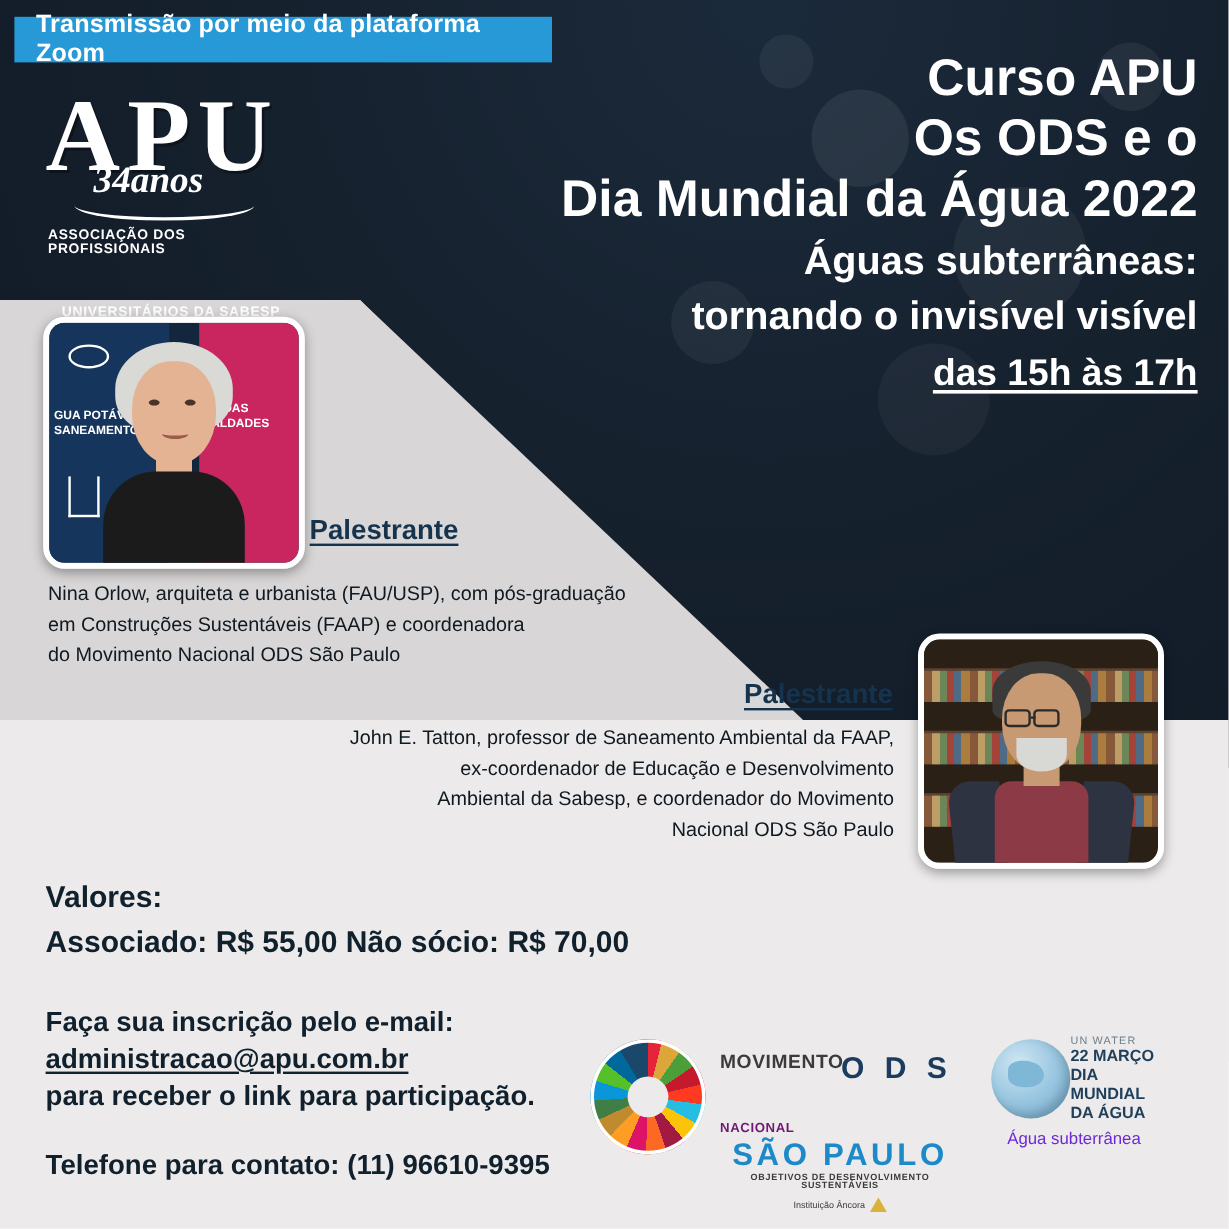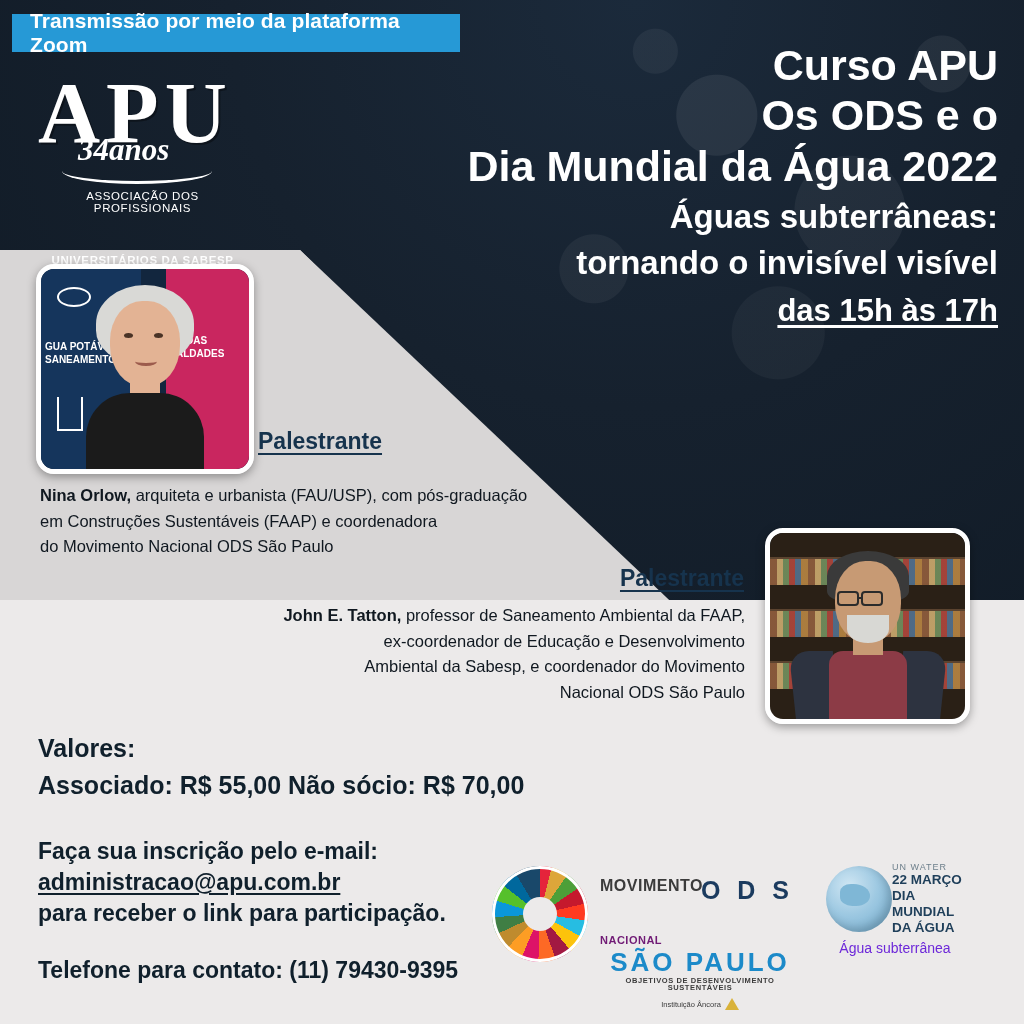--- a/index.html
+++ b/index.html
@@ -66,21 +66,21 @@
     font-style: italic; font-weight: bold;
     font-size: 31px; color: #ffffff;
   }
   .apu-logo .swoosh {
     position: absolute; left: 30px; top: 88px; width: 150px; height: 26px;
     border-bottom: 3px solid #ffffff;
     border-radius: 0 0 70% 70%;
   }
   .apu-logo .sub1 {
     position: absolute; left: 8px; top: 120px; width: 205px;
-    text-align: center; color: #ffffff; font-size: 11.5px; font-weight: normal;
+    color: #ffffff; font-size: 11.5px; font-weight: bold;
     letter-spacing: .6px;
   }
   .apu-logo .sub2 {
     position: absolute; left: 8px; top: 136px; width: 205px;
     text-align: center; color: #ffffff; font-size: 11.5px; font-weight: bold;
     letter-spacing: .6px;
     margin-top: 48px;
   }
 
   
@@ -211,21 +211,21 @@
     text-decoration: underline; text-underline-offset: 4px;
   }
   #pal-title-nina { left: 258px; top: 428px; }
   #pal-title-john { left: 618px; top: 565px; text-align: right; width: 126px; }
 
   .pal-body {
     position: absolute; font-size: 16.5px; color: #101820; line-height: 1.55;
   }
   #pal-body-nina { left: 40px; top: 483px; width: 600px; }
   #pal-body-john { left: 230px; top: 603px; width: 515px; text-align: right; }
-  .pal-body b { font-weight: bold; }
+  .pal-body b { font-weight: normal; }
 
   
   .info {
     position: absolute; color: #10202c; font-weight: bold;
   }
   #valores-label { left: 38px; top: 734px; font-size: 25px; }
   #valores-line  { left: 38px; top: 771px; font-size: 25px; }
   #inscricao-1   { left: 38px; top: 838px; font-size: 23px; }
   #inscricao-mail{ left: 38px; top: 869px; font-size: 23px; text-decoration: underline; text-underline-offset: 3px; }
   #inscricao-2   { left: 38px; top: 900px; font-size: 23px; }
@@ -377,21 +377,21 @@
     <div>Ambiental da Sabesp, e coordenador do Movimento</div>
     <div>Nacional ODS São Paulo</div>
   </div>
 
   <div class="info" id="valores-label">Valores:</div>
   <div class="info" id="valores-line">Associado: R$ 55,00 Não sócio:  R$ 70,00</div>
 
   <div class="info" id="inscricao-1">Faça sua inscrição pelo e-mail:</div>
   <div class="info" id="inscricao-mail">administracao@apu.com.br</div>
   <div class="info" id="inscricao-2">para receber o link para participação.</div>
-  <div class="info" id="telefone">Telefone para contato: (11) 79430-9395</div>
+  <div class="info" id="telefone">Telefone para contato: (11) 96610-9395</div>
 
   <div class="ods-wheel"></div>
 
   <div class="mov-logo">
     <div class="l1">MOVIMENTO</div>
     <div class="l2">NACIONAL</div>
     <div class="ods">O D S</div>
     <div class="sp">
       <span>SÃO PAULO</span>
       <small>OBJETIVOS DE DESENVOLVIMENTO SUSTENTÁVEIS</small>

